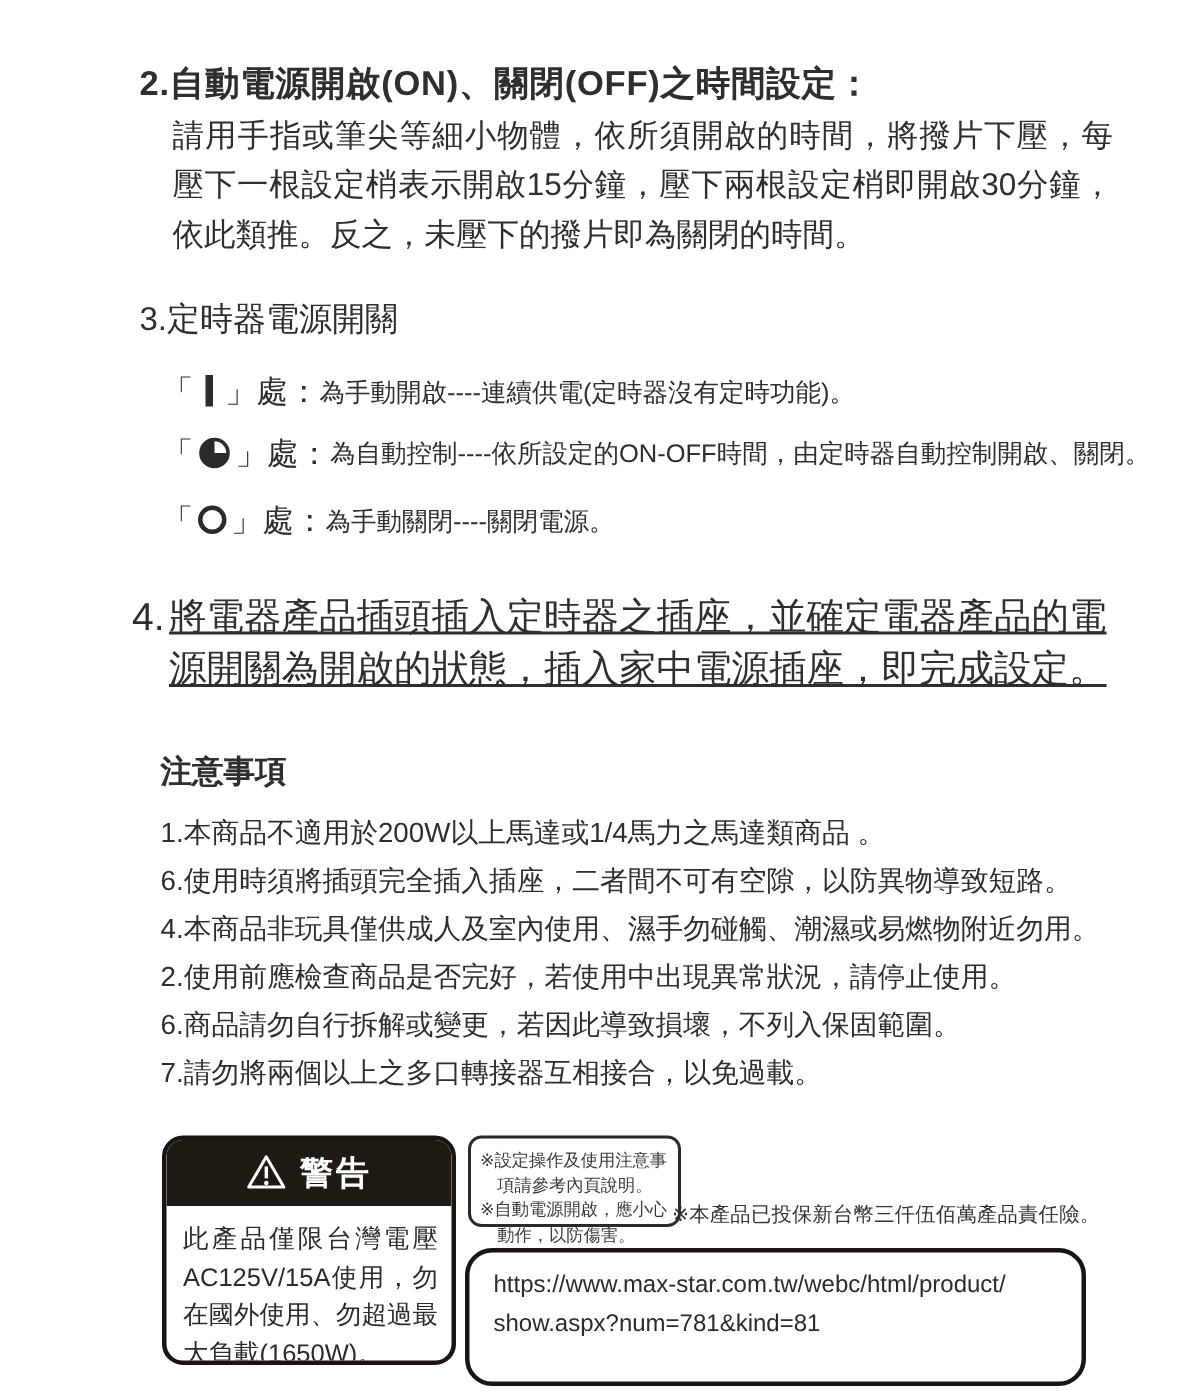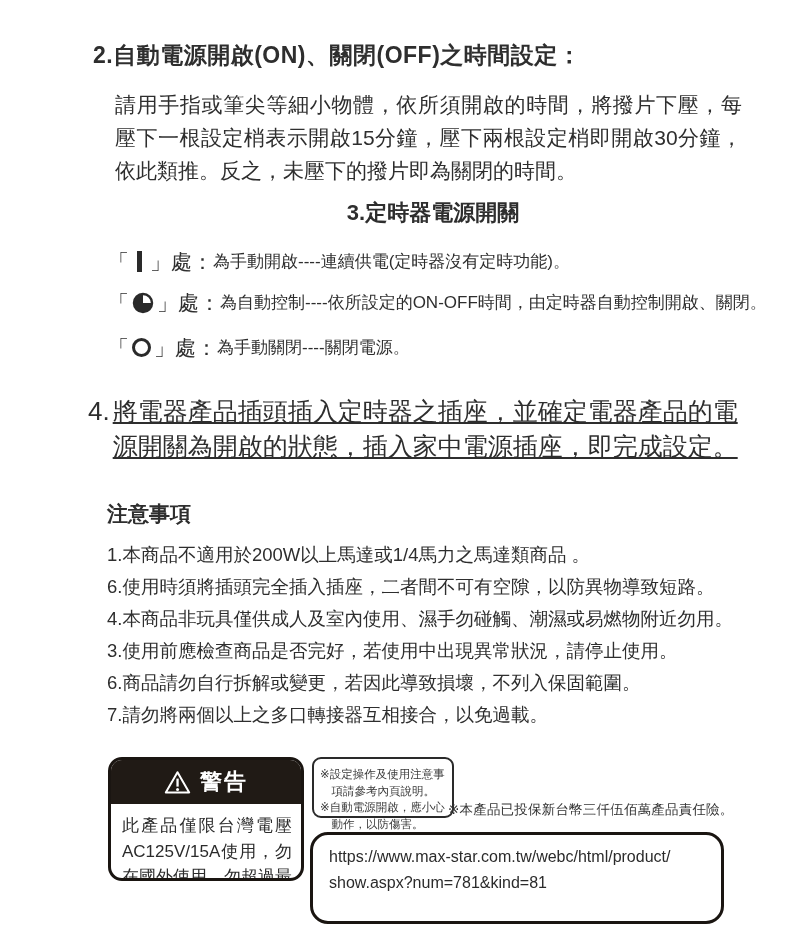--- a/index.html
+++ b/index.html
@@ -6,25 +6,25 @@
   body{
     width:800px;height:928px;background:#ffffff;
     font-family:"Liberation Sans","DejaVu Sans",sans-serif;
     color:#2e2e2e;
   }
   .page{position:relative;width:800px;height:928px;background:#ffffff;overflow:hidden;}
 
   
   #sec2{position:absolute;left:93px;top:40px;width:665px;}
   #sec2 .sec-heading{font-size:23px;font-weight:bold;letter-spacing:.5px;}
-  #sec2 .sec-body{margin-top:17px;margin-left:22px;width:627px;font-size:21px;line-height:33px;text-align:justify;}
+  #sec2 .sec-body{margin-top:3px;margin-left:22px;width:627px;font-size:21px;line-height:33px;text-align:justify;}
 
   
   #sec3{position:absolute;left:93px;top:198px;width:680px;}
-  #sec3 .sec-heading{font-size:22px;font-weight:bold;margin-bottom:17px;text-align:center;}
+  #sec3 .sec-heading{font-size:22px;font-weight:normal;margin-bottom:17px;}
   .sw-row{display:flex;align-items:flex-start;margin-left:15px;margin-bottom:8px;}
   .sw-label{white-space:nowrap;font-size:21px;line-height:33px;}
   .sw-desc{width:548px;font-size:17px;line-height:33px;}
   .sw-icon{display:none;}
   .icon-bar{width:5px;height:21px;background:#2a2a2a;vertical-align:-3px;margin:0 8px;}
   .icon-clock{vertical-align:-4px;margin:0 3px;}
   .sw-row[data-icon="manual-on-bar-icon"] .icon-bar{display:inline-block;}
   .sw-row[data-icon="auto-clock-icon"] .icon-clock{display:inline-block;}
   .sw-row[data-icon="manual-off-circle-icon"] .icon-circle{display:inline-block;}
   .icon-circle{width:13px;height:13px;border:3.5px solid #2a2a2a;border-radius:50%;vertical-align:-2px;margin:0 3px;}
@@ -33,21 +33,21 @@
   #sec4{position:absolute;left:88px;top:394px;display:flex;align-items:flex-start;}
   .sec4-num{font-size:26px;line-height:35px;margin-right:3px;}
   .sec4-body{width:632px;font-size:25px;line-height:35px;text-decoration:underline;}
 
   
   #notes{position:absolute;left:107px;top:500px;width:645px;}
   #notes .sec-heading{font-size:21px;font-weight:bold;margin-bottom:11px;}
   .note-item{font-size:18.5px;line-height:32px;}
 
   
-  #warning-box{position:absolute;left:108px;top:757px;width:196px;height:124px;
+  #warning-box{position:absolute;left:108px;top:757px;width:196px;height:153px;
     border:3px solid #1a1511;border-radius:14px;overflow:hidden;background:#fff;box-sizing:border-box;}
   .warn-header{height:44px;background:#201a15;color:#ffffff;display:flex;align-items:center;justify-content:center;gap:9px;}
   .warn-title{font-size:22px;font-weight:bold;letter-spacing:2px;}
   .warn-body{padding:9px 9px 0 11px;font-size:17px;line-height:25.5px;text-align:justify;color:#2b2b2b;}
 
   
   #pkg-box{position:absolute;left:312px;top:757px;width:142px;height:61px;box-sizing:border-box;
     border:2px solid #2a2a2a;border-radius:9px;padding:7px 3px 0 6px;font-size:11.5px;line-height:16.5px;color:#3a3a3a;}
   .pkg-note{padding-left:1em;text-indent:-1em;}
 
@@ -100,21 +100,21 @@
     <span class="sec4-num">4.</span>
     <div class="sec4-body">將電器產品插頭插入定時器之插座，並確定電器產品的電源開關為開啟的狀態，插入家中電源插座，即完成設定。</div>
   </section>
 
   <section id="notes">
     <div class="sec-heading">注意事項</div>
     <div>
         <div class="note-item">1.本商品不適用於200W以上馬達或1/4馬力之馬達類商品 。</div>
         <div class="note-item">6.使用時須將插頭完全插入插座，二者間不可有空隙，以防異物導致短路。</div>
         <div class="note-item">4.本商品非玩具僅供成人及室內使用、濕手勿碰觸、潮濕或易燃物附近勿用。</div>
-        <div class="note-item">3.使用前應檢查商品是否完好，若使用中出現異常狀況，請停止使用。</div>
+        <div class="note-item">2.使用前應檢查商品是否完好，若使用中出現異常狀況，請停止使用。</div>
         <div class="note-item">6.商品請勿自行拆解或變更，若因此導致損壞，不列入保固範圍。</div>
         <div class="note-item">7.請勿將兩個以上之多口轉接器互相接合，以免過載。</div>
       </div>
   </section>
 
   <div id="warning-box">
     <div class="warn-header">
       <span><svg width="27" height="25" viewBox="0 0 27 25" style="vertical-align:-4px">
             <path d="M13.5 2.2 L25.2 22.4 H1.8 Z" fill="none" stroke="#ffffff" stroke-width="2" stroke-linejoin="round"></path>
             <rect x="12.4" y="8.6" width="2.3" height="8" fill="#ffffff"></rect>

